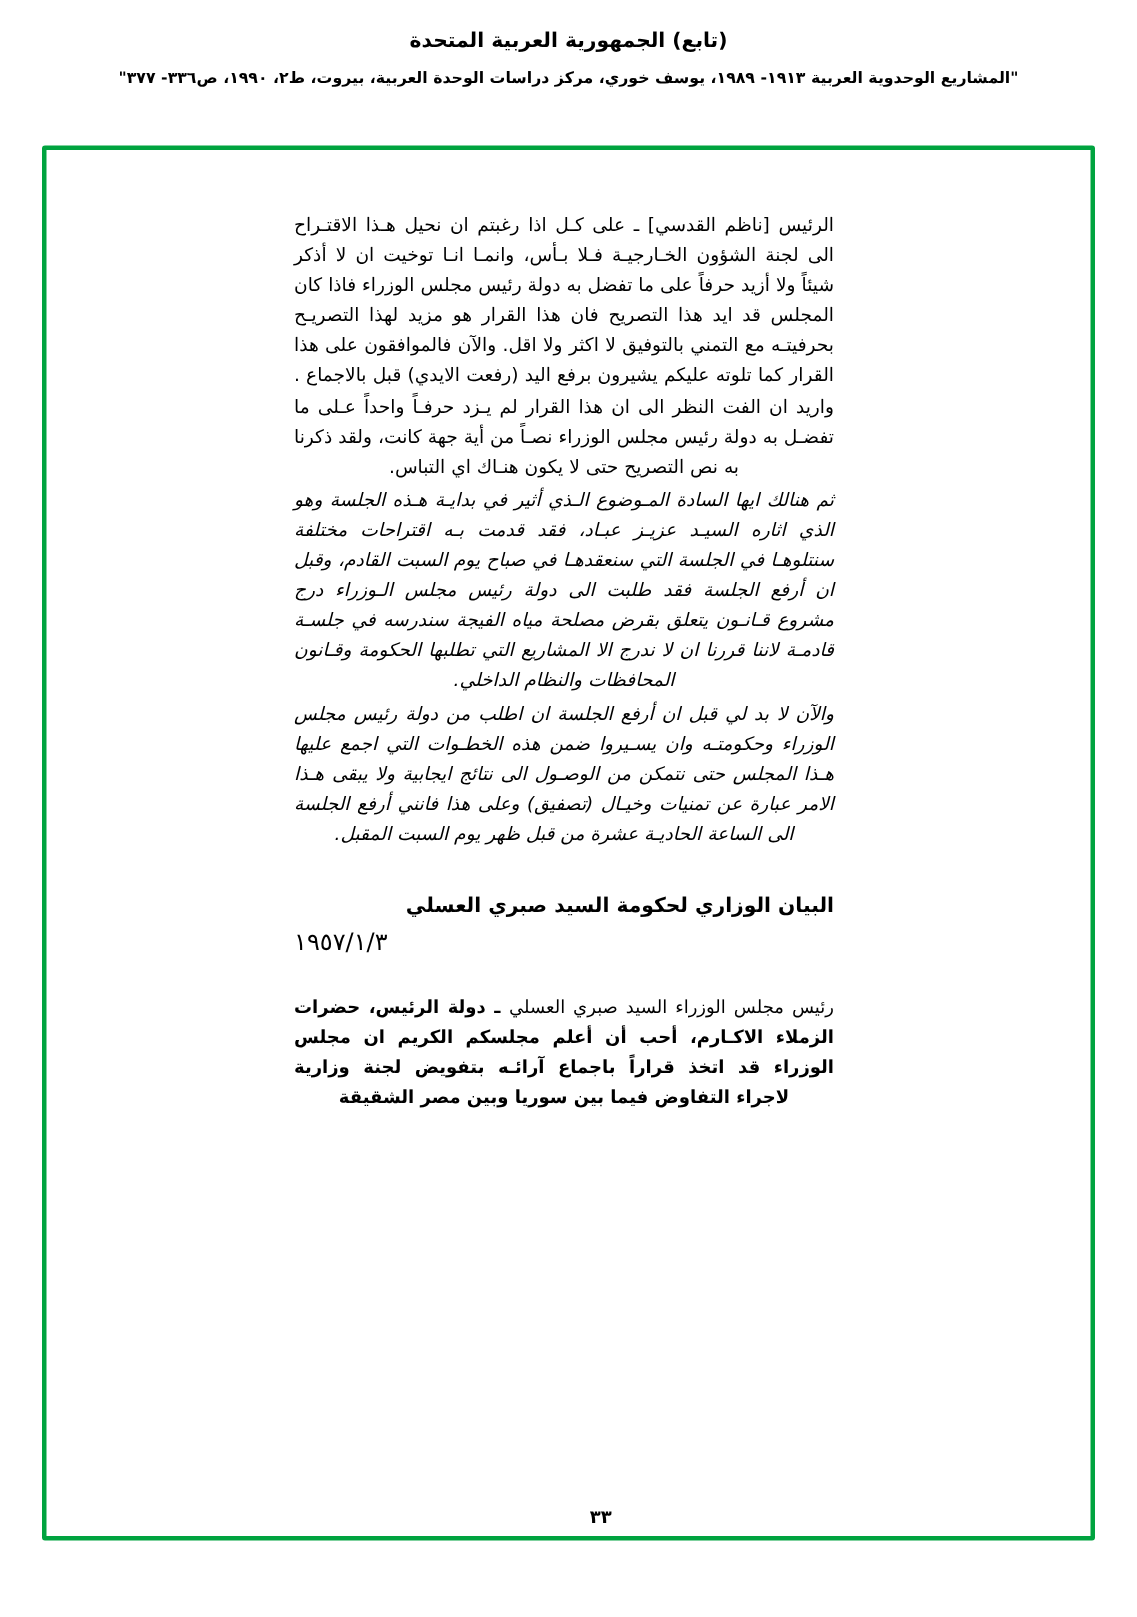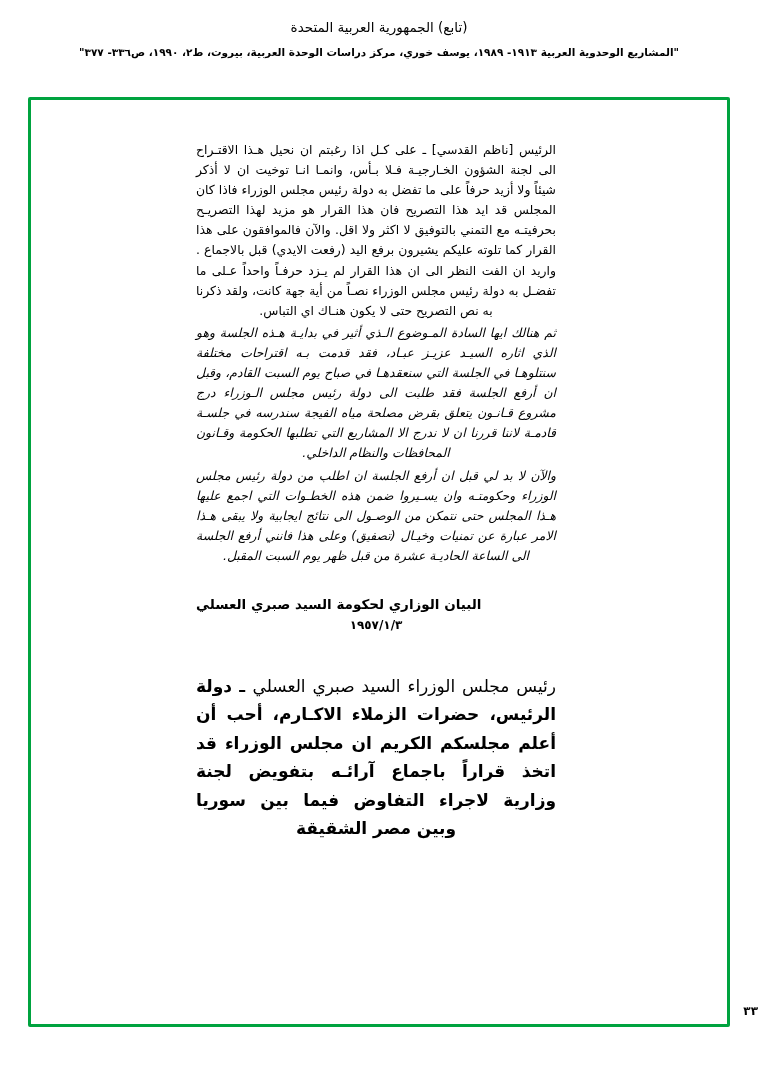--- a/index.html
+++ b/index.html
@@ -20,21 +20,21 @@
     height: 1078px;
     position: relative;
     box-sizing: border-box;
   }
   .header {
     text-align: center;
     padding-top: 18px;
   }
   .header-title {
     font-size: 13.5px;
-    font-weight: normal;
+    font-weight: bold;
     letter-spacing: 0;
     line-height: 1.4;
   }
   .header-source {
     font-size: 10.5px;
     font-weight: bold;
     margin-top: 8px;
     line-height: 1.4;
   }
   .frame {
@@ -62,56 +62,56 @@
     letter-spacing: 0px;
   }
   p.body-par + p.body-par {
     margin-top: 2px;
     font-style: italic;
   }
   .b {
     font-weight: normal;
   }
   .section-title {
-    text-align: left;
+    text-align: right;
     font-weight: bold;
     font-size: 13.5px;
     margin-top: 28px;
     line-height: 1.6;
   }
   .section-date {
-    text-align: center;
-    font-weight: bold;
-    font-size: 12px;
+    text-align: left;
+    font-weight: normal;
+    font-size: 16px;
     margin-top: 2px;
   }
   .ref-block {
     margin-top: 26px;
     font-size: 12.8px;
     line-height: 1.72;
     text-align: justify;
     text-align-last: center;
   }
   .ref-line {
     display: block;
   }
   .speech-block {
-    margin-top: 40px;
-    font-size: 17px;
+    margin-top: 24px;
+    font-size: 12px;
     line-height: 1.68;
     text-align: justify;
     text-align-last: center;
     font-weight: bold;
   }
   .page-number {
     position: absolute;
     left: 0;
     right: 0;
     top: 1004px;
-    text-align: right;
+    text-align: center;
     font-size: 12px;
     font-weight: bold;
     padding-left: 43px;
   }
 </style>
 </head>
 <body>
 
 <div class="page">
 

